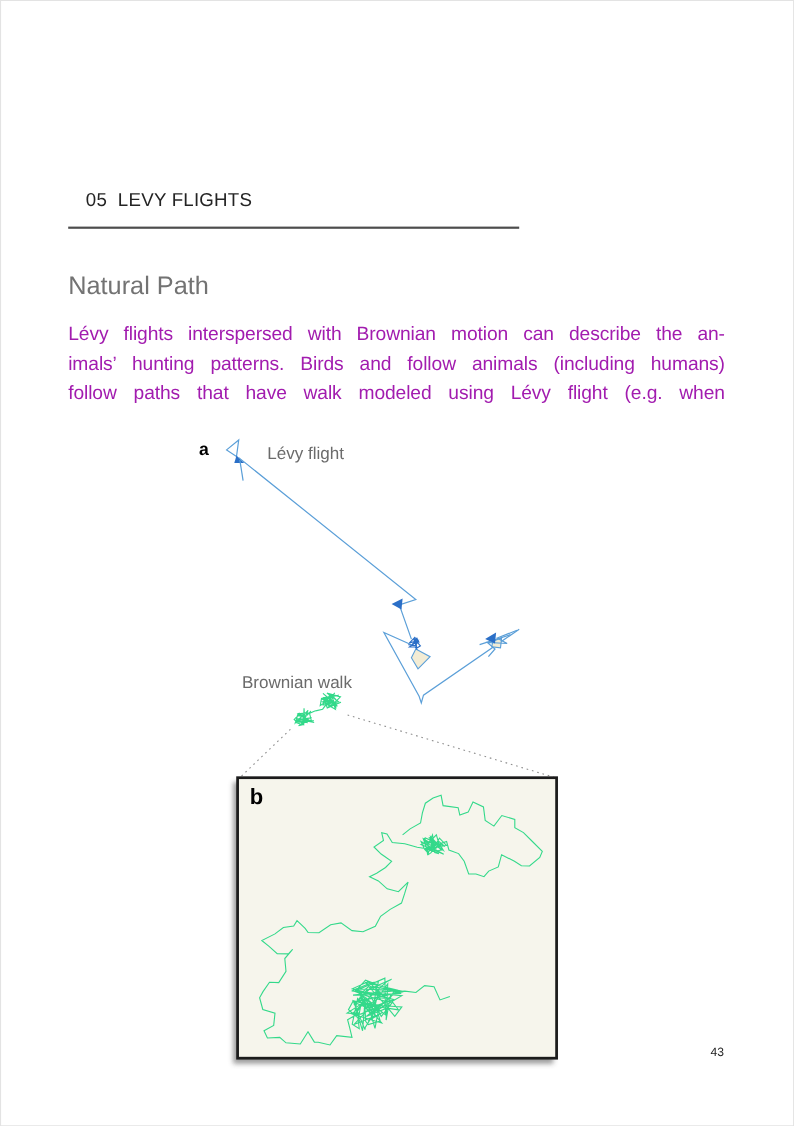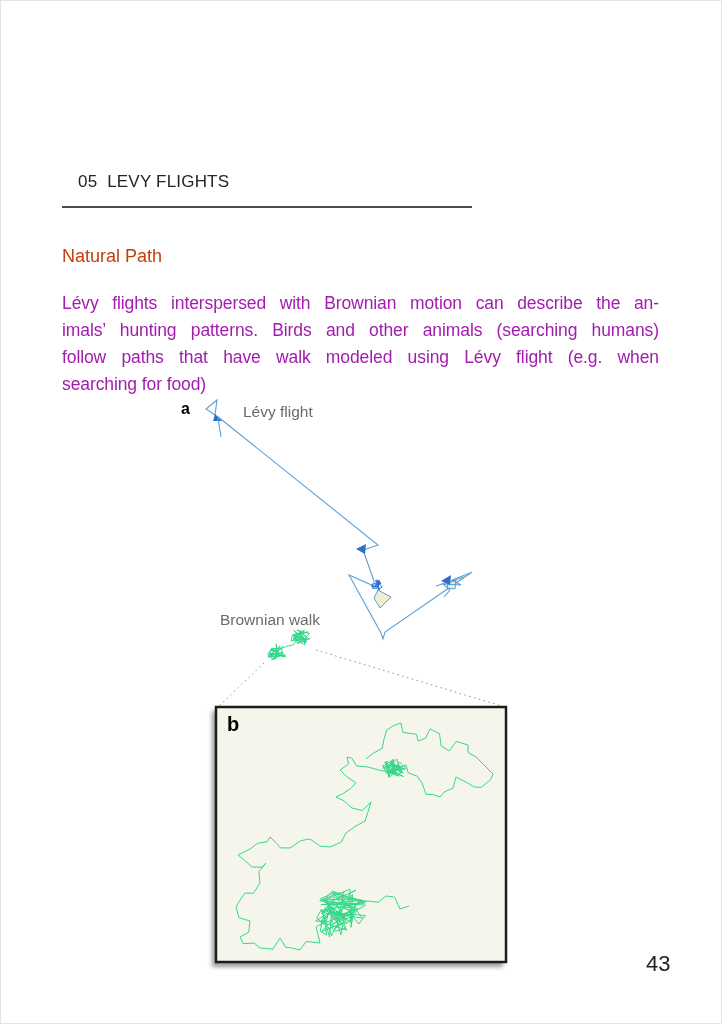--- a/index.html
+++ b/index.html
@@ -7,46 +7,45 @@
     width:722px;height:1024px;position:relative;overflow:hidden;
     background:#ffffff;color:#1d1d1d;
     font-family:"Liberation Sans",sans-serif;
     box-shadow:inset 0 0 0 1px #e3e3e3;
   }
   .title{
     position:absolute;left:78px;top:146px;
     font-size:17px;font-weight:500;letter-spacing:.2px;white-space:pre;color:#242424;margin-top:26px;
   }
   .rule{position:absolute;left:62px;top:206px;width:410px;height:2px;background:#4d4d4d}
-  .heading{position:absolute;left:62px;top:246px;font-size:18px;color:#c2410c}
+  .heading{position:absolute;left:62px;top:246px;font-size:23px;color:#737373}
   .bodytext{
     position:absolute;left:62px;top:290px;width:597px;
     font-size:17.5px;line-height:27px;color:#a21caf;letter-spacing:-.1px;
   }
   .bodytext .line{text-align:justify;text-align-last:justify;white-space:normal}
   .bodytext .line.last{text-align-last:left}
-  .pagenum{position:absolute;left:646px;top:951px;font-size:22px;color:#222}
+  .pagenum{position:absolute;left:646px;top:951px;font-size:11px;color:#222}
   svg.fig{position:absolute;left:0;top:390px}
   svg polyline,svg .nofill{fill:none}
   svg text{font-family:"Liberation Sans",sans-serif}
   .figlabel{font-size:15.5px}
   .panel-letter{font-weight:bold}
 </style>
 </head>
 <body>
 
 <div class="title">05  LEVY FLIGHTS</div>
 <div class="rule"></div>
 <div class="heading">Natural Path</div>
 
 <div class="bodytext">
   <div class="line">Lévy flights interspersed with Brownian motion can describe the an-</div>
-  <div class="line">imals’ hunting patterns. Birds and other animals (searching humans)</div>
+  <div class="line">imals’ hunting patterns. Birds and follow animals (including humans)</div>
   <div class="line">follow paths that have walk modeled using Lévy flight (e.g. when</div>
-  <div class="line last">searching for food)</div>
 </div>
 
 <svg class="fig" width="722" height="600" viewBox="0 0 722 600">
   <defs>
     <filter id="soft" x="-20%" y="-20%" width="140%" height="140%">
       <feGaussianBlur stdDeviation="2.2"></feGaussianBlur>
     </filter>
   </defs>
 
   <text x="181" y="24" class="panel-letter" font-size="16">a</text>

